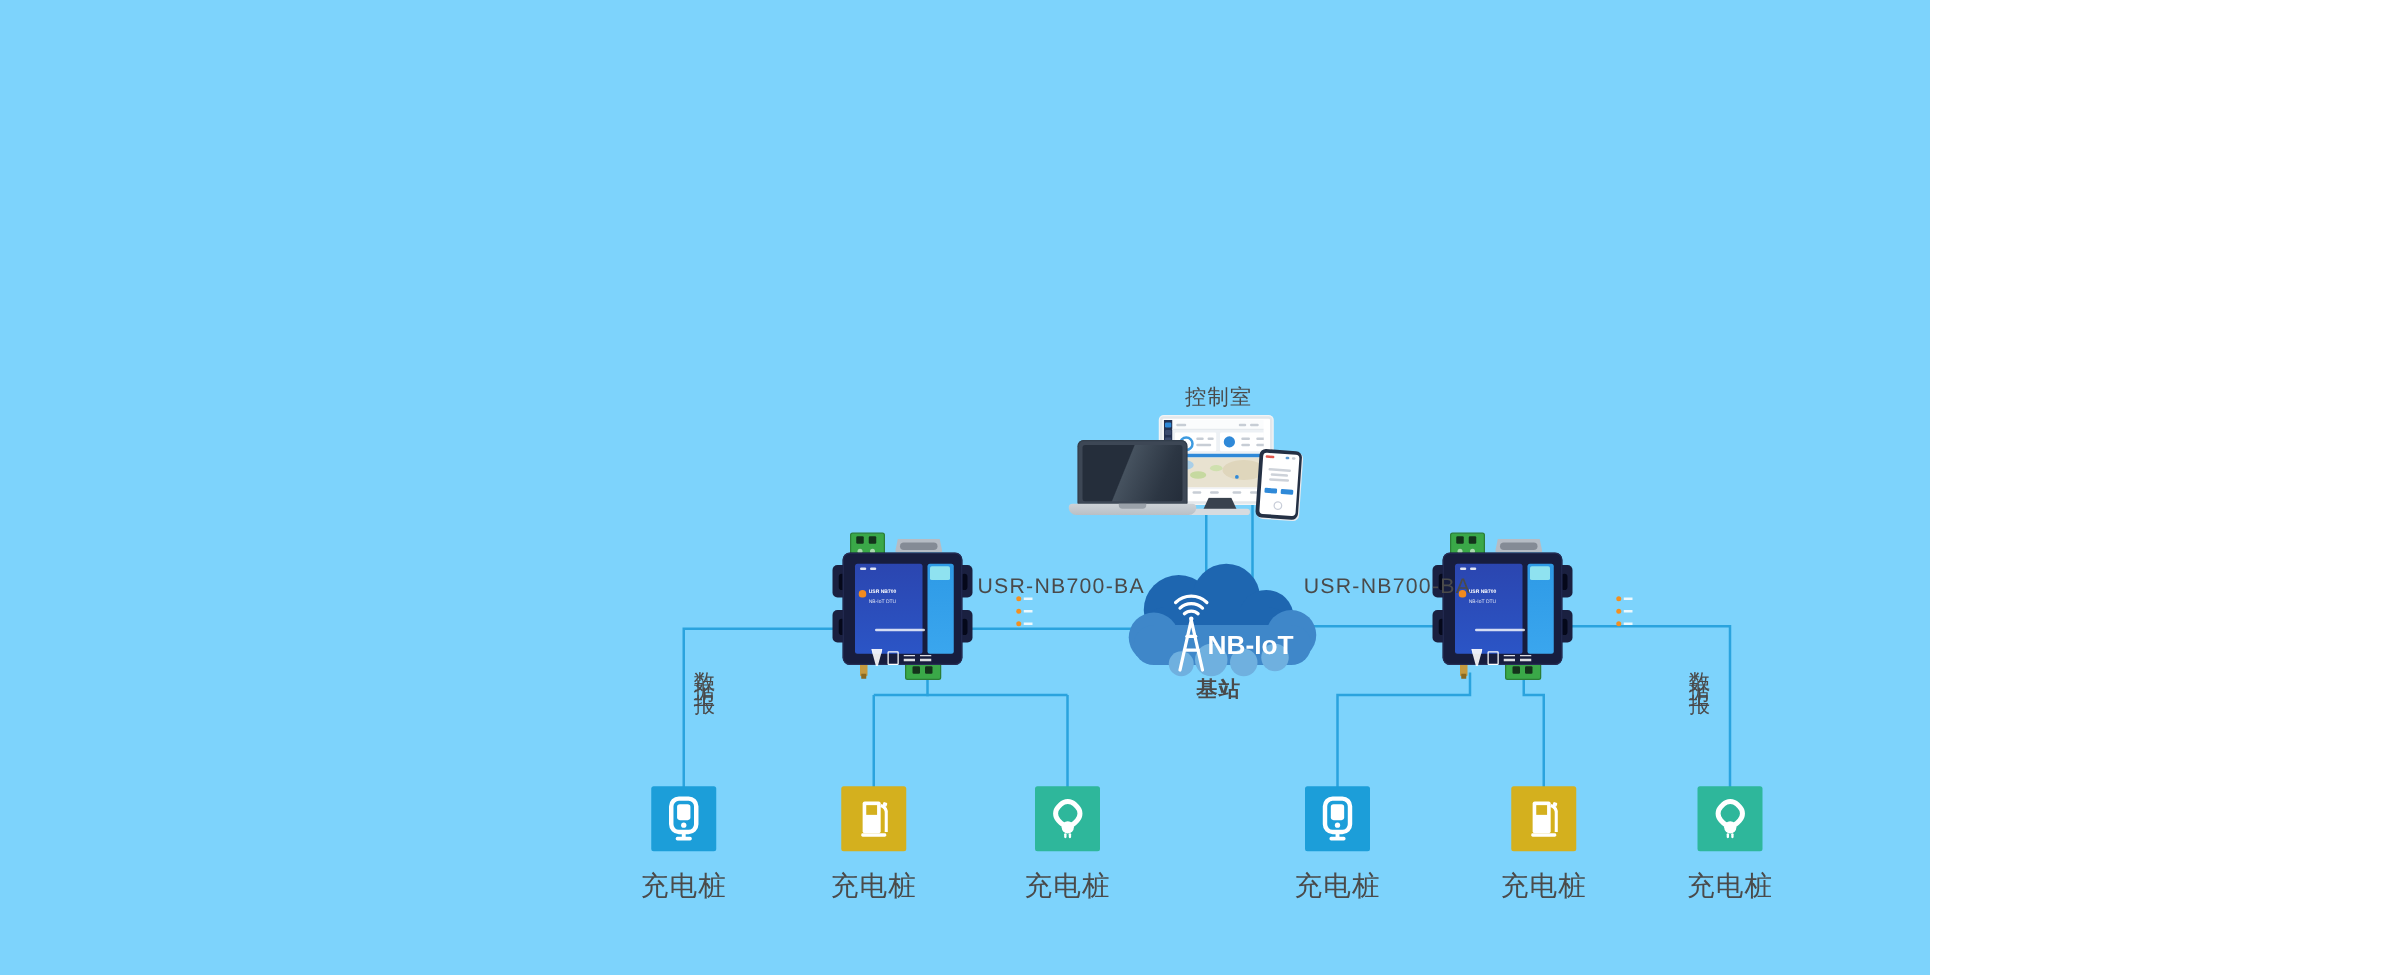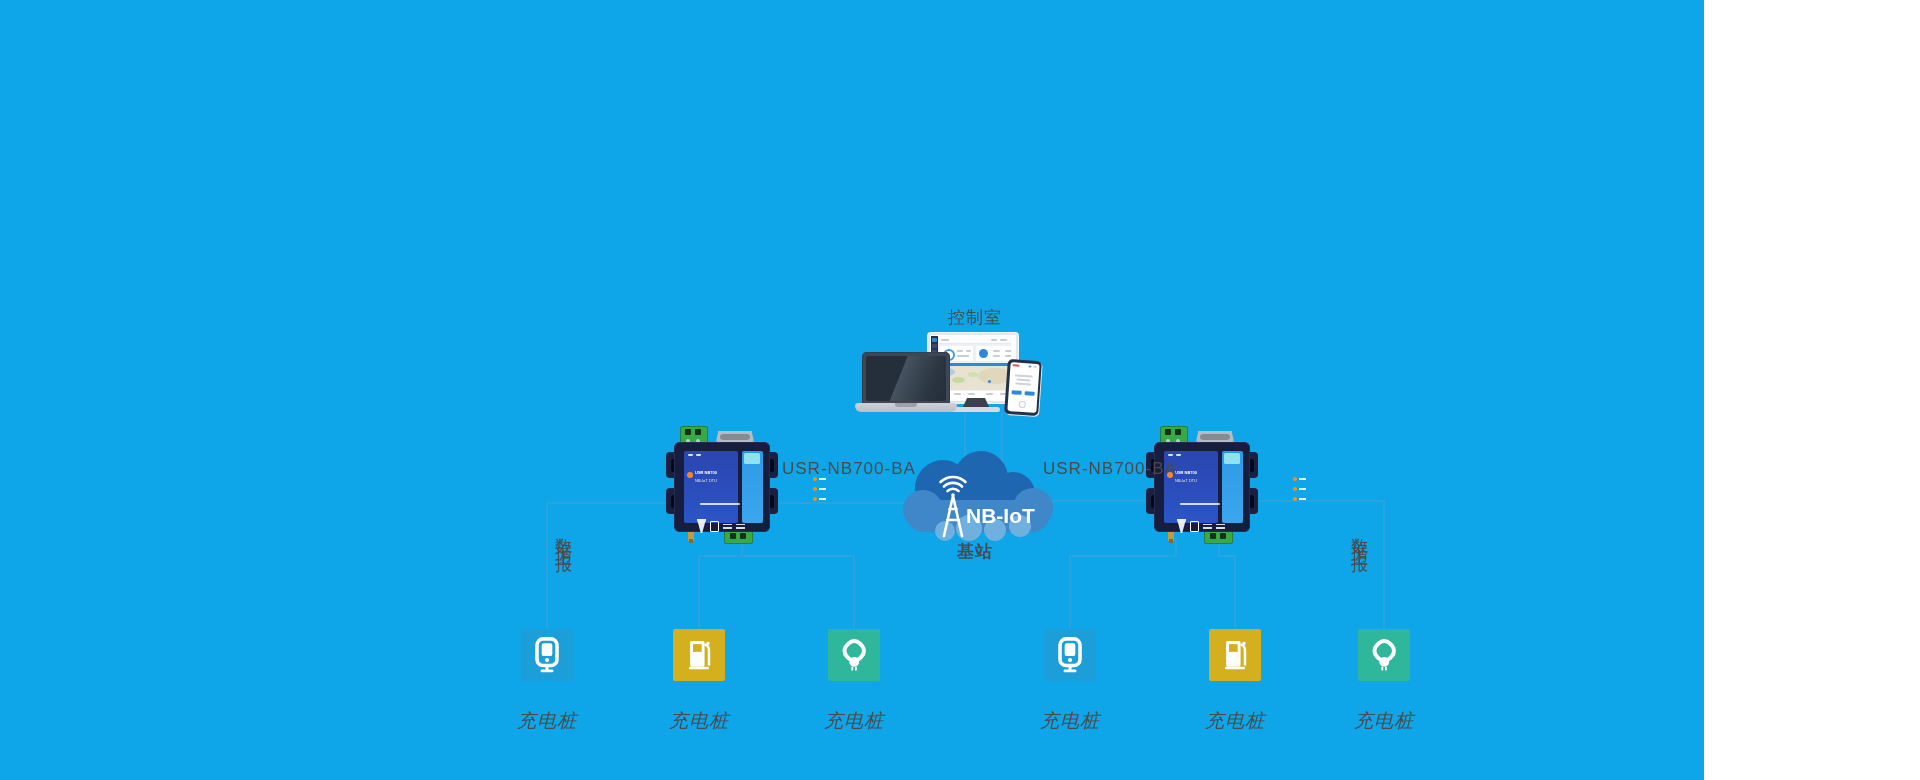--- a/index.html
+++ b/index.html
@@ -1,16 +1,16 @@
 <!DOCTYPE html>
 <html style="--line: #2AA3DE; --label: #4A4A4A; --cloud-dark: #1E66B0; --cloud-mid: #3F87C9; --cloud-light: #6FB0DF; --device-panel: #2B46B0; --device-strip: #2E9AE6; --accent-blue: #2F89D8;"><head>
 <meta charset="utf-8">
 <style>
   html,body{margin:0;padding:0;background:#fff;}
-  .stage{position:relative;width:1704px;height:780px;background:#0ea5e9;overflow:hidden;
+  .stage{position:relative;width:1544px;height:780px;background:#7dd3fc;overflow:hidden;
          font-family:"Liberation Sans","DejaVu Sans",sans-serif;color:var(--label,#4a4a4a);}
   .lbl{position:absolute;font-size:17px;color:var(--label,#4a4a4a);letter-spacing:1px;}
   .lbl.center{text-align:center;}
   .vtext{position:absolute;writing-mode:vertical-lr;text-orientation:upright;
          font-size:17px;letter-spacing:6px;color:var(--label,#4a4a4a);}
   svg.lines{position:absolute;left:0;top:0;}
   svg.lines polyline{fill:none;stroke:var(--line,#2AA3DE);stroke-width:2;}
 
   
   .laptop-screen{position:absolute;left:862px;top:352px;width:88px;height:52px;
@@ -85,21 +85,21 @@
     border-bottom:6px solid transparent;clip-path:polygon(0 0,100% 0,58% 100%,42% 100%);background:rgba(255,255,255,.9);}
   .box-glyph{width:7px;height:9px;border:1px solid #fff;border-radius:1px;}
   .dstack{display:flex;flex-direction:column;gap:2px;}
   .dstack i{display:block;width:9px;height:1.5px;background:rgba(255,255,255,.85);}
 
   
   .pile{position:absolute;top:629px;width:80px;text-align:center;}
   .pile-box{width:52px;height:52px;margin:0 auto;border-radius:2px;background:var(--pile,#1C9ED9);
     display:flex;align-items:center;justify-content:center;}
   .pile-box svg{width:40px;height:40px;}
-  .pile-label{margin-top:27px;font-size:19px;letter-spacing:1px;color:var(--label,#4A4A4A);font-style:italic;}
+  .pile-label{margin-top:13px;font-size:22px;letter-spacing:1px;color:var(--label,#4A4A4A);}
 </style>
 </head>
 <body>
 
 <svg width="0" height="0" style="position:absolute" aria-hidden="true">
   <defs>
     <symbol id="icon-station" viewBox="0 0 36 36">
       <rect x="9" y="3.5" width="18" height="24" rx="5.5" fill="none" stroke="#fff" stroke-width="3.2"></rect>
       <rect x="13.2" y="7.5" width="9.6" height="11.5" rx="2" fill="#fff"></rect>
       <circle cx="18" cy="22.6" r="1.9" fill="#fff"></circle>

